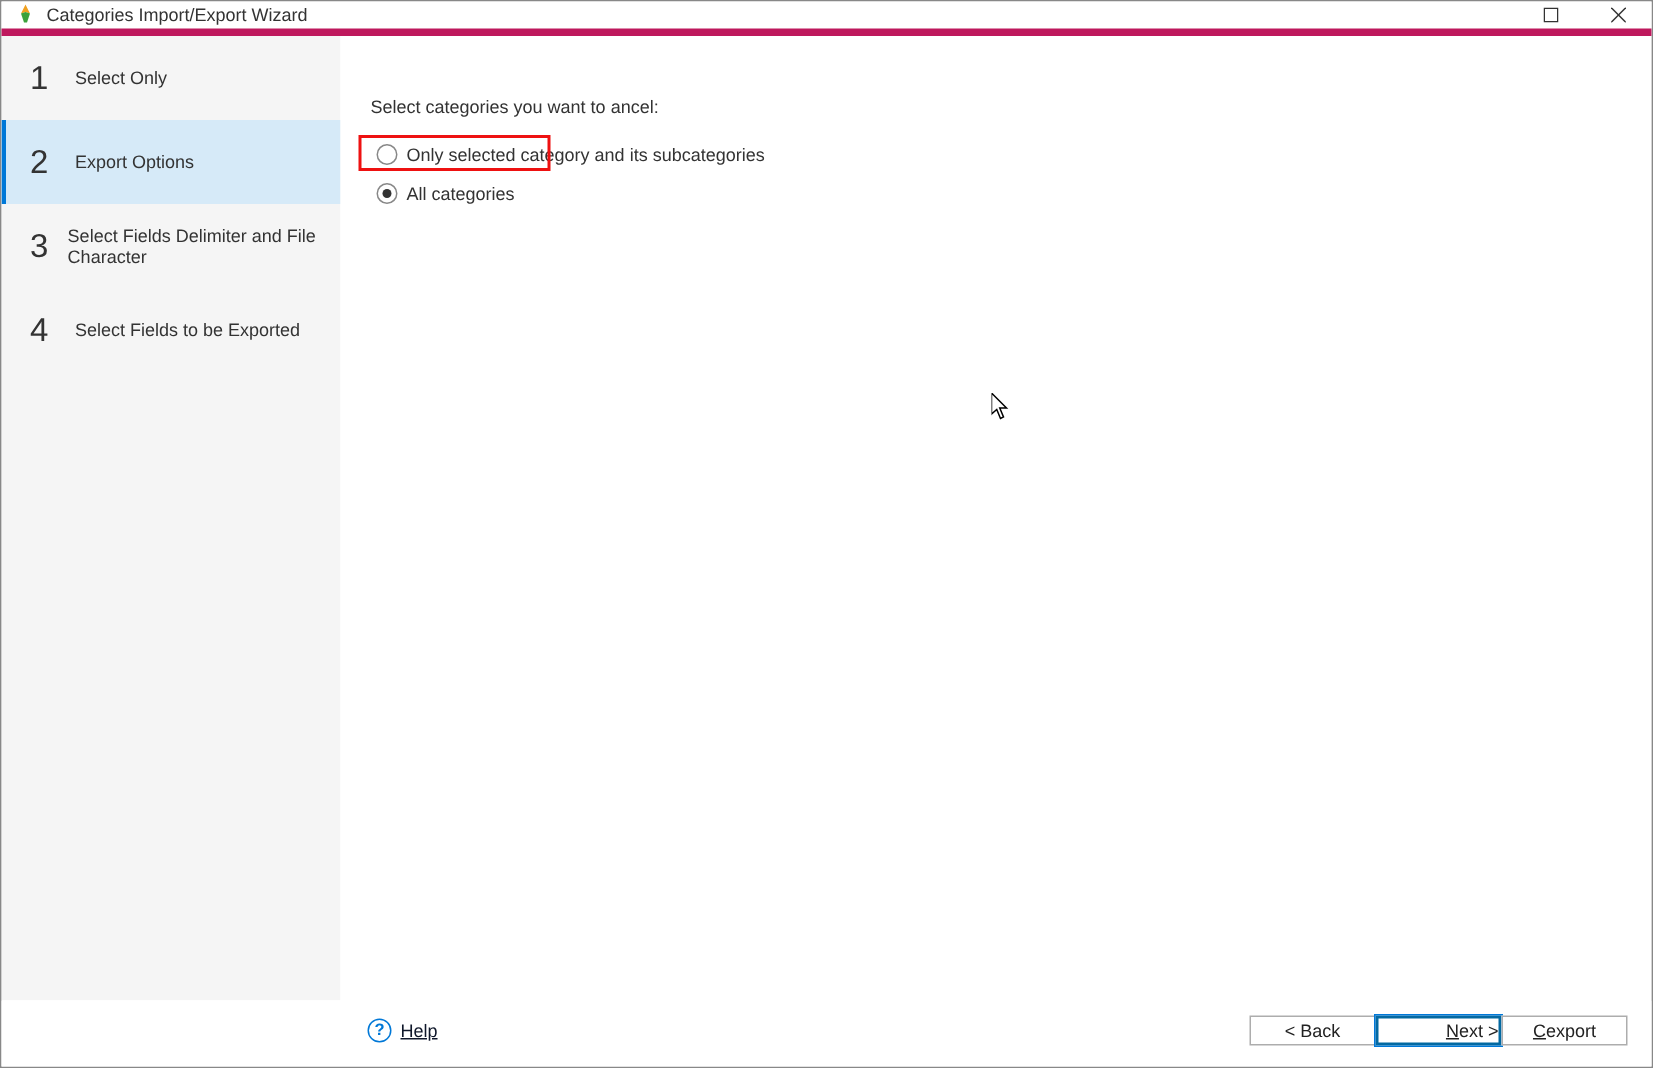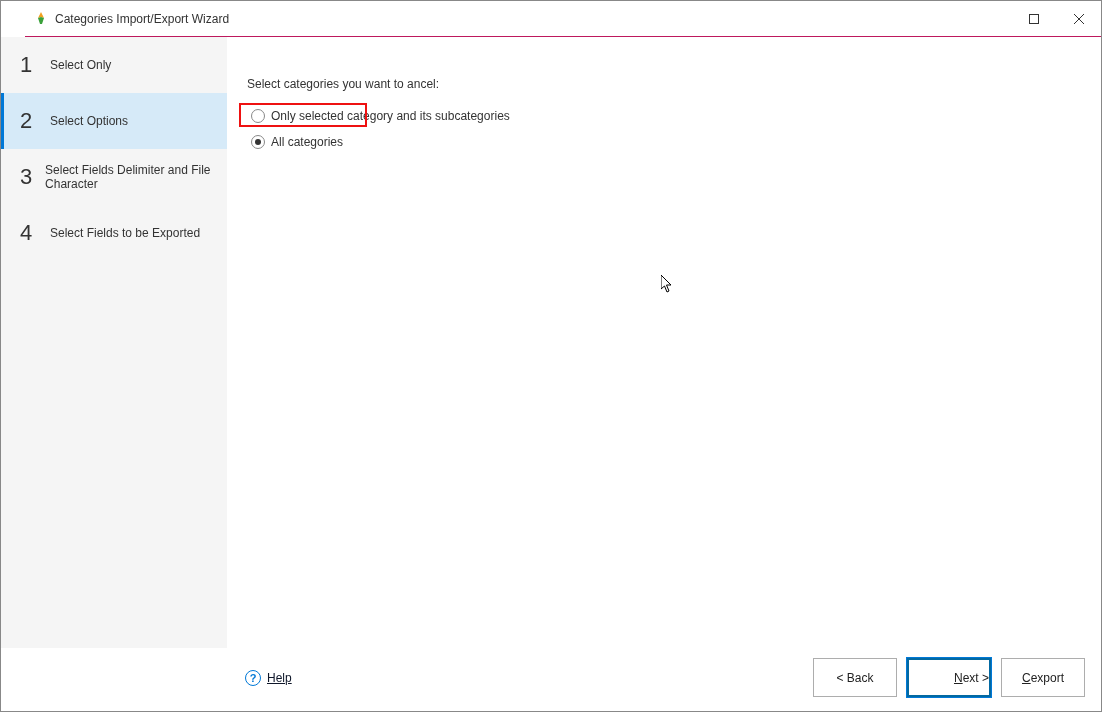--- a/index.html
+++ b/index.html
@@ -15,26 +15,25 @@
     .window {
       width: 1102px;
       height: 712px;
       border: 1px solid #888;
       display: flex;
       flex-direction: column;
       background: #fff;
     }
     
     .titlebar {
-      height: 36px;
-      display: flex;
-      align-items: center;
-      border-bottom: 1px solid #be185d;
+      height: 23px;
+      display: flex;
+      align-items: center;
+      border-bottom: 5px solid #be185d;
       background: #ffffff;
-      margin-left: 24px;
     }
     .titlebar .app-icon {
       width: 16px; height: 16px;
       margin: 0 6px 0 8px;
       display: flex; align-items: center; justify-content: center;
     }
     .titlebar .title {
       flex: 0 0 auto;
       font-size: 12px;
       color: #333;
@@ -152,22 +151,22 @@
       color: #0078d7;
       font-size: 11px;
       display: flex; align-items: center; justify-content: center;
       margin-right: 6px;
       font-weight: bold;
     }
     .bottombar .help .hlabel { text-decoration: underline; color: #0f172a; }
     .bottombar .spacer { flex: 1; }
     .bottombar button.nav {
       width: 84px;
-      height: 39px;
-      margin-left: 10px;
+      height: 20px;
+      margin-left: 0;
       background: #fff;
       border: 1px solid #adadad;
       font-size: 12px;
       color: #222;
       cursor: pointer;
     }
     .bottombar button.nav.default {
       outline: 1px solid #0078d7;
       outline-offset: 0;
       border: 2px solid #0369a1;
@@ -203,21 +202,21 @@
   </div>
 
   <div class="body">
     <div class="sidebar">
       <div class="step">
         <span class="num">1</span>
         <span class="label">Select Only</span>
       </div>
       <div class="step active">
         <span class="num">2</span>
-        <span class="label">Select Options</span>
+        <span class="label">Export Options</span>
       </div>
       <div class="step">
         <span class="num">3</span>
         <span class="label">Select Fields Delimiter and File Character</span>
       </div>
       <div class="step">
         <span class="num">4</span>
         <span class="label">Select Fields to be Exported</span>
       </div>
     </div>

